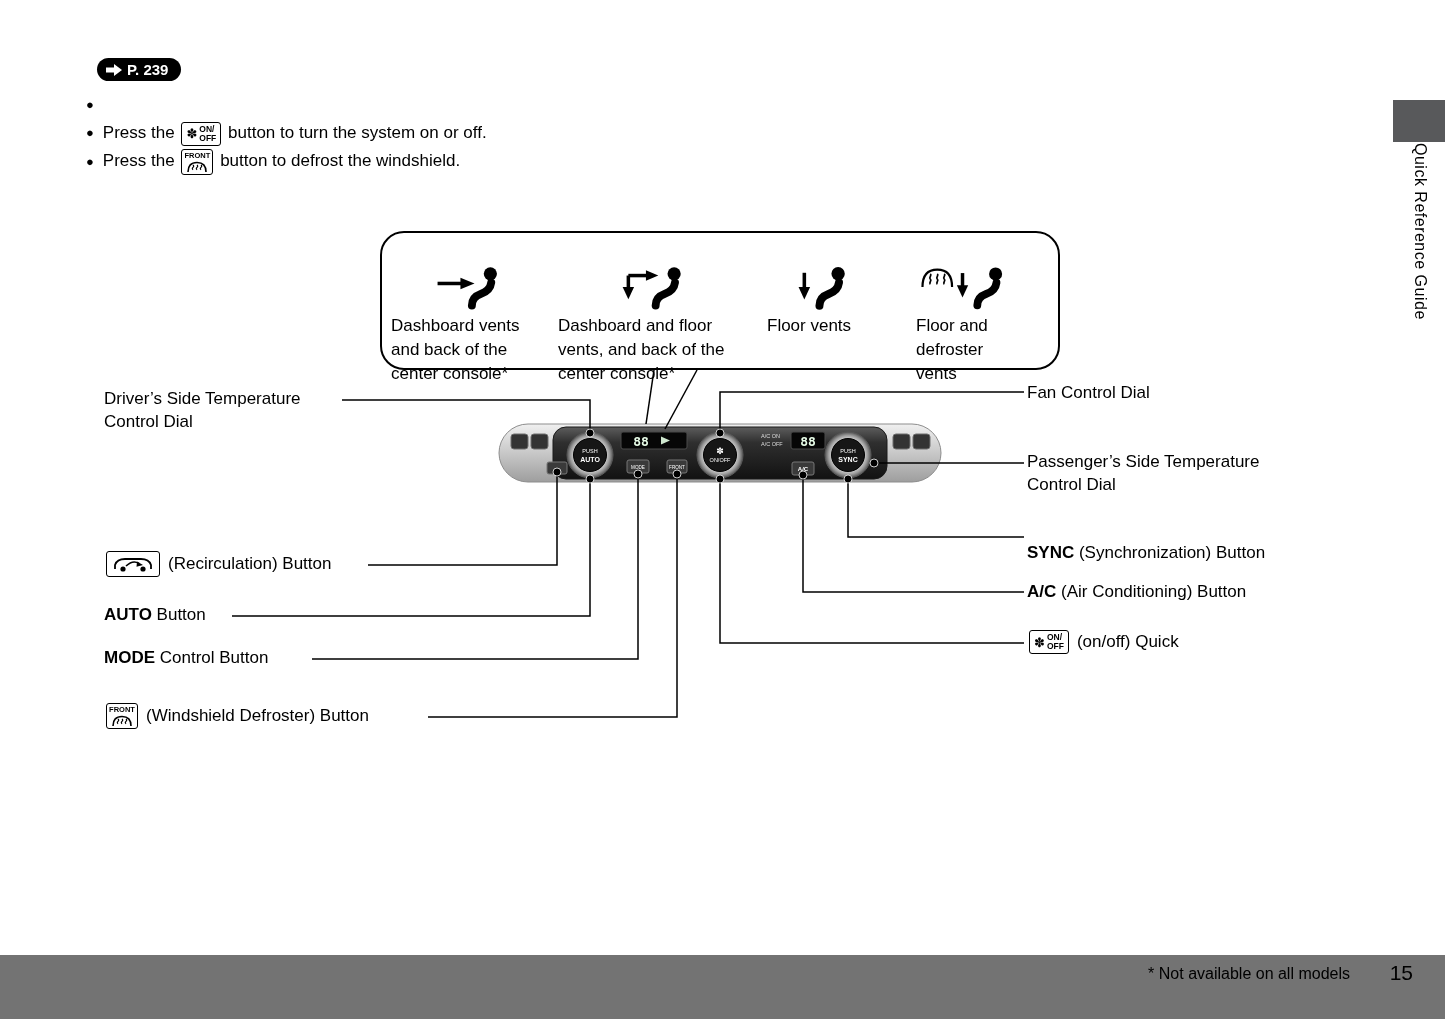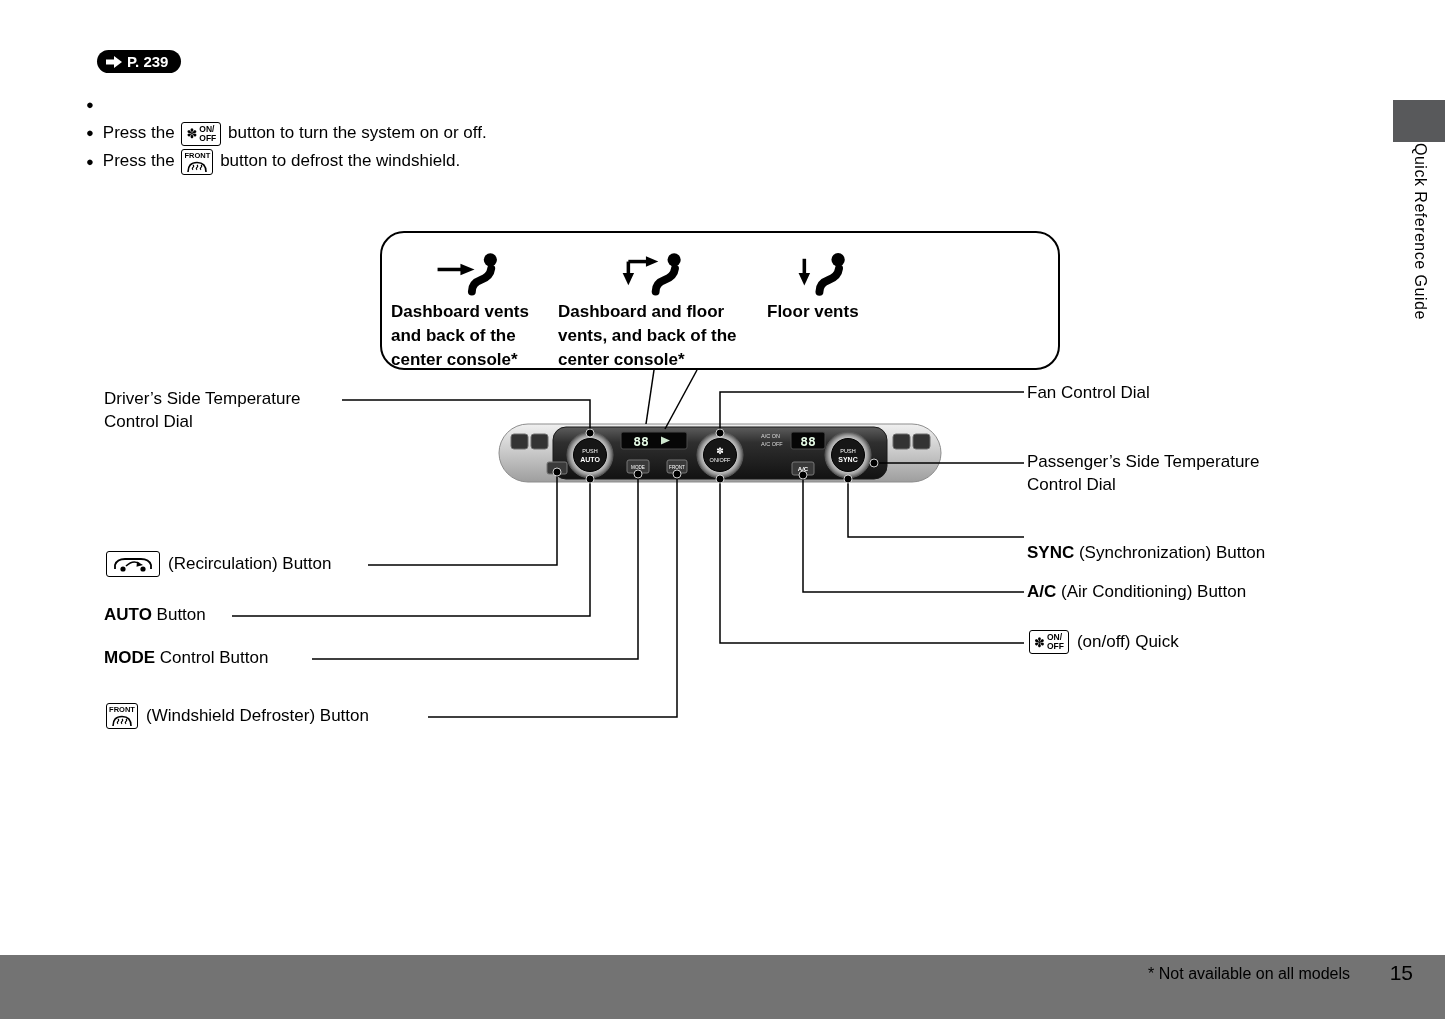--- a/index.html
+++ b/index.html
@@ -3,21 +3,21 @@
 <meta charset="utf-8">
 <style>
   * { margin:0; padding:0; box-sizing:border-box; }
   html,body { background:#fff; }
   body { font-family:"Liberation Sans", sans-serif; color:#000; }
   .page { position:relative; width:1445px; height:1019px; background:#fff; overflow:hidden; }
 
   
   .title-row { position:absolute; left:83px; top:50px; display:flex; align-items:center; }
   .page-title { font-size:33px; font-weight:bold; letter-spacing:-0.5px; }
-  .ref-badge { display:inline-flex; align-items:center; gap:5px; margin-left:14px; margin-top:0;
+  .ref-badge { display:inline-flex; align-items:center; gap:5px; margin-left:14px; margin-top:8px;
                background:#000; color:#fff; border-radius:14px; padding:3px 13px 3px 9px; }
   .ref-badge .ref-text { font-size:15px; font-weight:bold; }
 
   
   .bullets { position:absolute; left:86px; top:93px; }
   .bullet { display:flex; align-items:center; margin-bottom:3px; min-height:25px; font-size:17px; }
   .bullet .marker { font-size:13px; margin-right:9px; position:relative; top:-1px; }
   .bullet b { font-weight:bold; }
 
   
@@ -26,21 +26,21 @@
   .kbox-onoff { height:24px; padding:0 4px; gap:2px; }
   .fan-glyph { font-size:13px; line-height:1; }
   .onoff-text { display:flex; flex-direction:column; font-size:8.5px; font-weight:bold; line-height:1.05; }
   .kbox-front { height:26px; width:32px; flex-direction:column; padding:2px 2px 1px; gap:1px; }
   .front-text { font-size:7.5px; font-weight:bold; line-height:1; }
   .kbox-recirc { height:26px; width:54px; }
 
   
   .vent-box { position:absolute; left:380px; top:231px; width:680px; height:139px;
               border:2.5px solid #000; border-radius:24px; background:#fff; }
-  .vent-col { position:absolute; top:12px;font-weight:bold; }
+  .vent-col { position:absolute; top:26px; }
   .vent-icon { height:52px; display:flex; align-items:flex-end; justify-content:center; }
   .vent-label { margin-top:3px; font-size:17px; line-height:1.4; }
 
   
   .co { position:absolute; font-size:17px; line-height:1.35; }
   .co-row { display:flex; align-items:center; gap:6px; white-space:nowrap; }
 
   
   .lines-svg, .panel-svg { position:absolute; }
   .lines-svg { left:0; top:0; pointer-events:none; }
@@ -132,20 +132,33 @@
     <div class="vent-col" style="left:385px; width:112px;">
       <div class="vent-icon">
         <svg width="80" height="48" viewBox="0 0 90 52" fill="#000">
           <circle cx="62" cy="11" r="7.5"></circle>
           <path d="M63 21 C62 29 57 32 51 34 C44 36.5 41 41 41 47" fill="none" stroke="#000" stroke-width="9" stroke-linecap="round"></path>
           <line x1="24" y1="10" x2="24" y2="28" stroke="#000" stroke-width="4"></line>
           <polygon points="17.5,26 24,40 30.5,26"></polygon>
         </svg>
       </div>
       <div class="vent-label">Floor vents</div>
+    </div>
+    <div class="vent-col" style="left:534px; width:100px;">
+      <div class="vent-icon">
+        <svg width="94" height="48" viewBox="0 0 108 52" fill="#000">
+          <path d="M4 26 Q4 6 21 6 Q38 6 38 26" fill="none" stroke="#000" stroke-width="2.5"></path>
+          <path d="M13 11 c2.5 2 -2.5 4 0 6 c2.5 2 -2.5 4 0 6 M21 11 c2.5 2 -2.5 4 0 6 c2.5 2 -2.5 4 0 6 M29 11 c2.5 2 -2.5 4 0 6 c2.5 2 -2.5 4 0 6" fill="none" stroke="#000" stroke-width="2"></path>
+          <line x1="50" y1="10" x2="50" y2="26" stroke="#000" stroke-width="4"></line>
+          <polygon points="43.5,24 50,38 56.5,24"></polygon>
+          <circle cx="88" cy="11" r="7.5"></circle>
+          <path d="M89 21 C88 29 83 32 77 34 C70 36.5 67 41 67 47" fill="none" stroke="#000" stroke-width="9" stroke-linecap="round"></path>
+        </svg>
+      </div>
+      <div class="vent-label">Floor and defroster vents</div>
     </div>
   </div>
 
   <svg class="panel-svg" width="450" height="84" viewBox="0 0 450 84">
     <defs>
       <linearGradient id="silverG" x1="0" y1="0" x2="0" y2="1">
         <stop offset="0" stop-color="#f0f0f0"></stop>
           <stop offset="0.5" stop-color="#c8c8c8"></stop>
           <stop offset="1" stop-color="#9e9e9e"></stop>
       </linearGradient>

